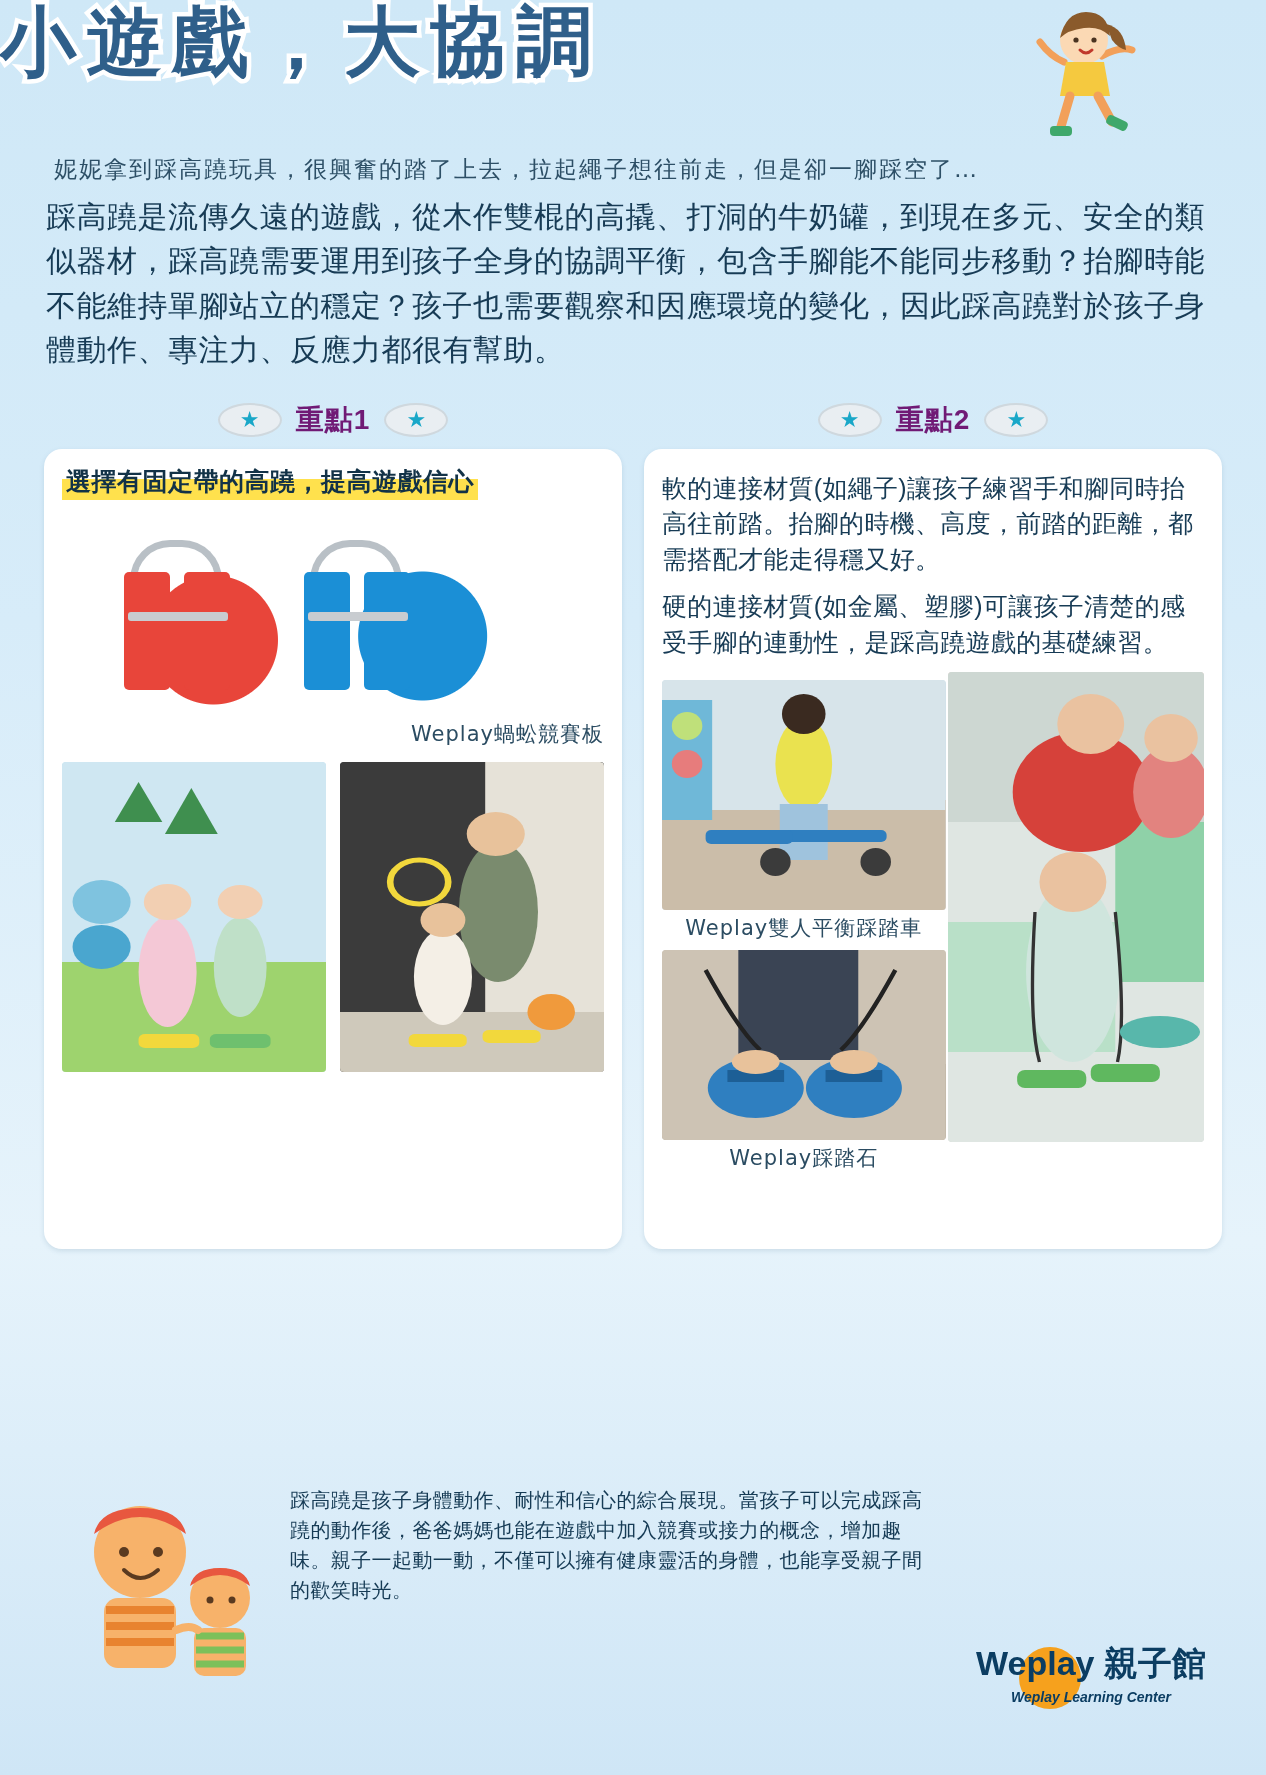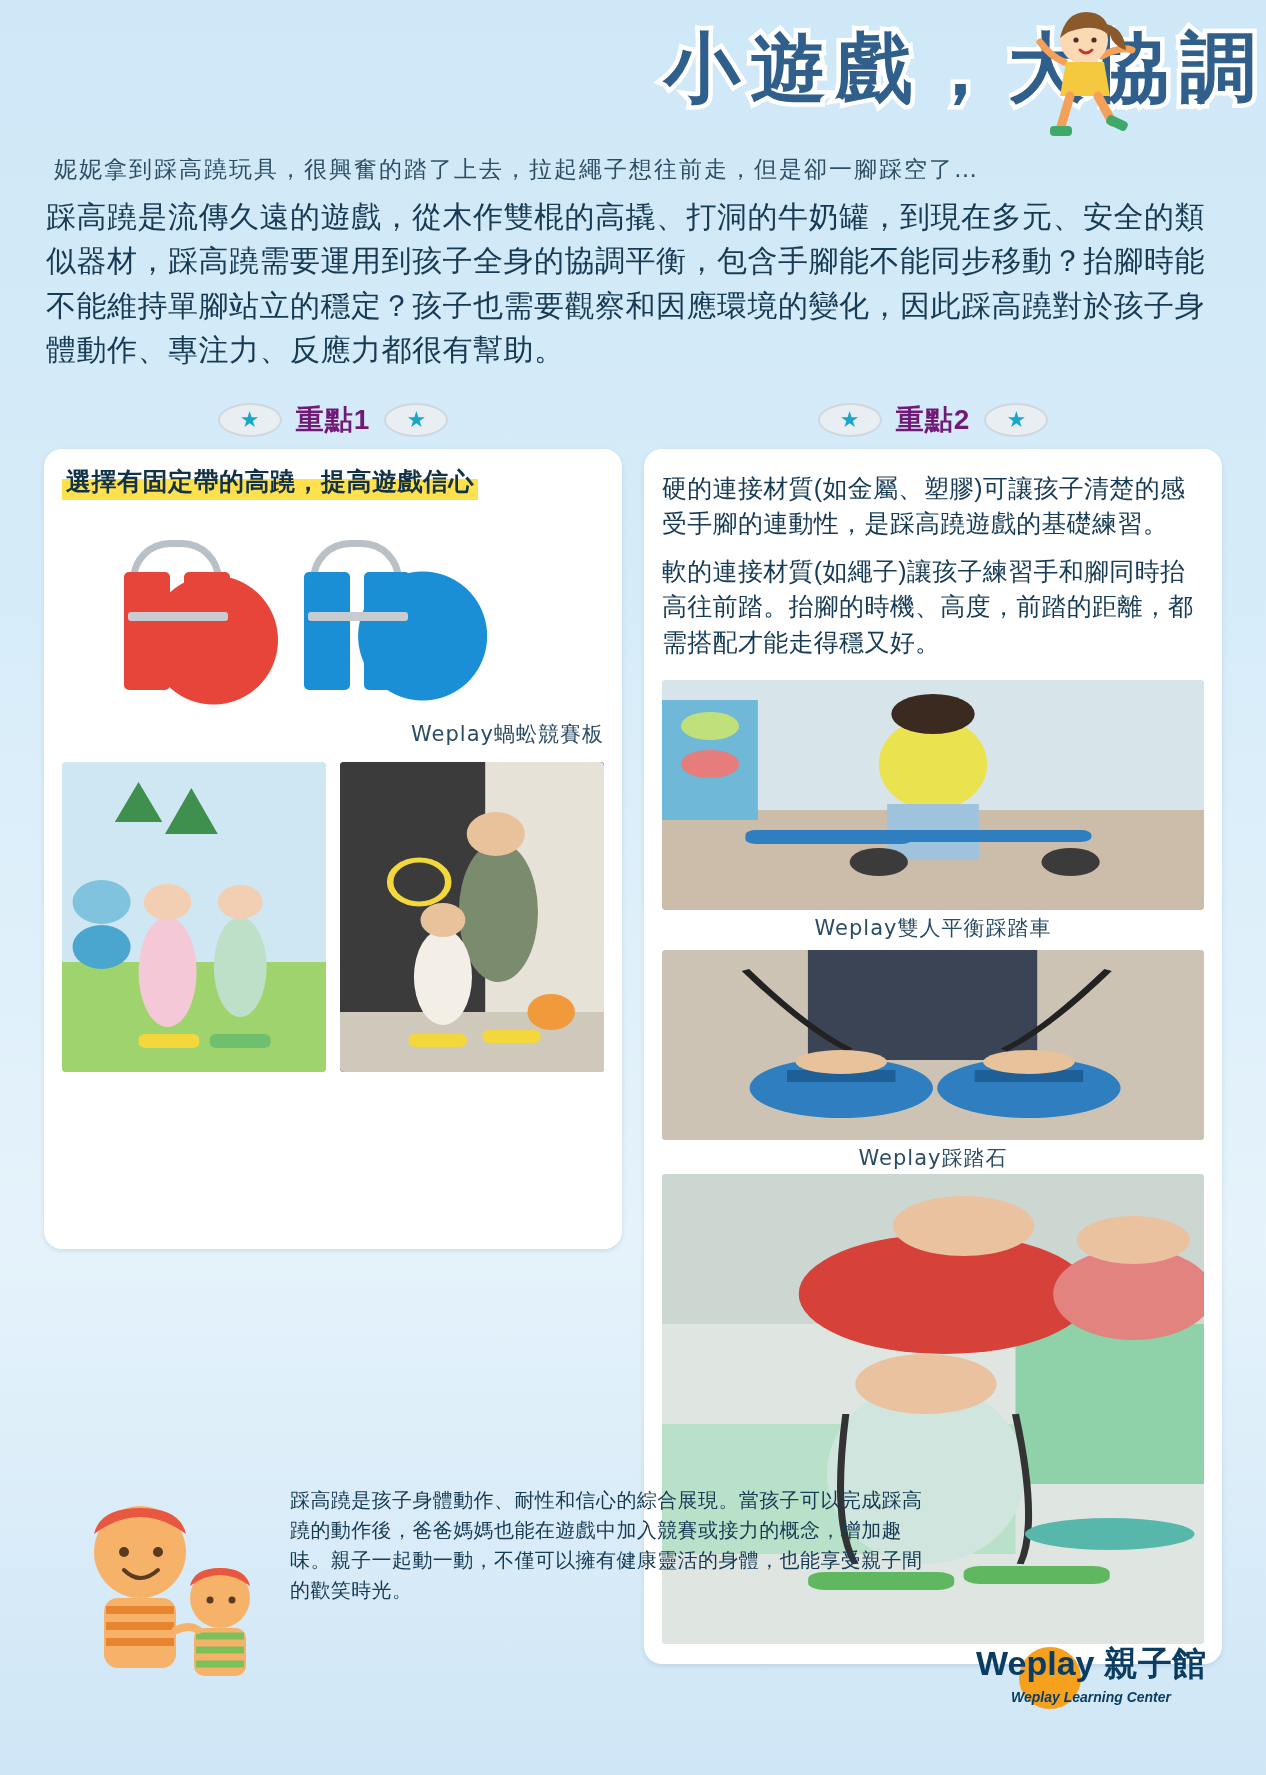--- a/index.html
+++ b/index.html
@@ -10,22 +10,21 @@
     background: linear-gradient(180deg, #cfe8f7 0%, #d7ecf9 35%, #e6f3fb 70%, #cfe6f6 100%);
     position: relative;
     overflow: hidden;
     color: #16384f;
   }
 
   
   .header {
     position: relative;
     height: 150px;
-    padding-top: 26px;
-    text-align: right;
+    text-align: left;
   }
   .title {
     font-size: 76px;
     font-weight: bold;
     letter-spacing: 10px;
     color: #2f5f8a;
     -webkit-text-stroke: 9px #ffffff;
     paint-order: stroke fill;
     text-shadow: 0 4px 0 rgba(255,255,255,.9);
     display: inline-block;
@@ -165,21 +164,21 @@
     background: linear-gradient(180deg,#cfe1ea 0 52%, #cdbfae 52% 100%);
   }
   .photo-stones {
     height: 190px; margin-top: 8px;
     background: linear-gradient(180deg,#cdc3b4 0 60%, #bdb2a2 60% 100%);
   }
   .photo-tall {
     height: 470px;
     background: linear-gradient(180deg,#e4b9b4 0 40%, #b9d6a8 40% 78%, #cfd7cf 78% 100%);
   }
-  .right-split { display:flex; gap:2px;flex-direction:column; }
+  .right-split { display:flex; gap:2px; }
   .right-split .left-stack { flex: 1.05; }
   .right-split .right-stack { flex: .95; }
 
   
   .footer {
     position: absolute;
     left: 0; right: 0; bottom: 0;
     height: 330px;
   }
   .footer-text {
@@ -297,22 +296,22 @@
     </div>
   </div>
 
   <div class="col">
     <div class="pointhead">
       <div class="star-badge">★</div>
       <div class="point-label">重點2</div>
       <div class="star-badge">★</div>
     </div>
     <div class="card">
+      <div class="body-text">軟的連接材質(如繩子)讓孩子練習手和腳同時抬高往前踏。抬腳的時機、高度，前踏的距離，都需搭配才能走得穩又好。</div>
       <div class="body-text">硬的連接材質(如金屬、塑膠)可讓孩子清楚的感受手腳的連動性，是踩高蹺遊戲的基礎練習。</div>
-      <div class="body-text">軟的連接材質(如繩子)讓孩子練習手和腳同時抬高往前踏。抬腳的時機、高度，前踏的距離，都需搭配才能走得穩又好。</div>
 
       <div class="right-split">
         <div class="left-stack">
           <div class="photo photo-scooter">
             <svg width="100%" height="100%" viewBox="0 0 260 230" preserveAspectRatio="none">
               <rect width="260" height="230" fill="#d7e4ea"></rect>
               <rect y="130" width="260" height="100" fill="#cbbda9"></rect>
               <rect x="0" y="20" width="46" height="120" fill="#6fb8d8"></rect>
               <circle cx="23" cy="46" r="14" fill="#bfe07a"></circle>
               <circle cx="23" cy="84" r="14" fill="#e77c7c"></circle>

